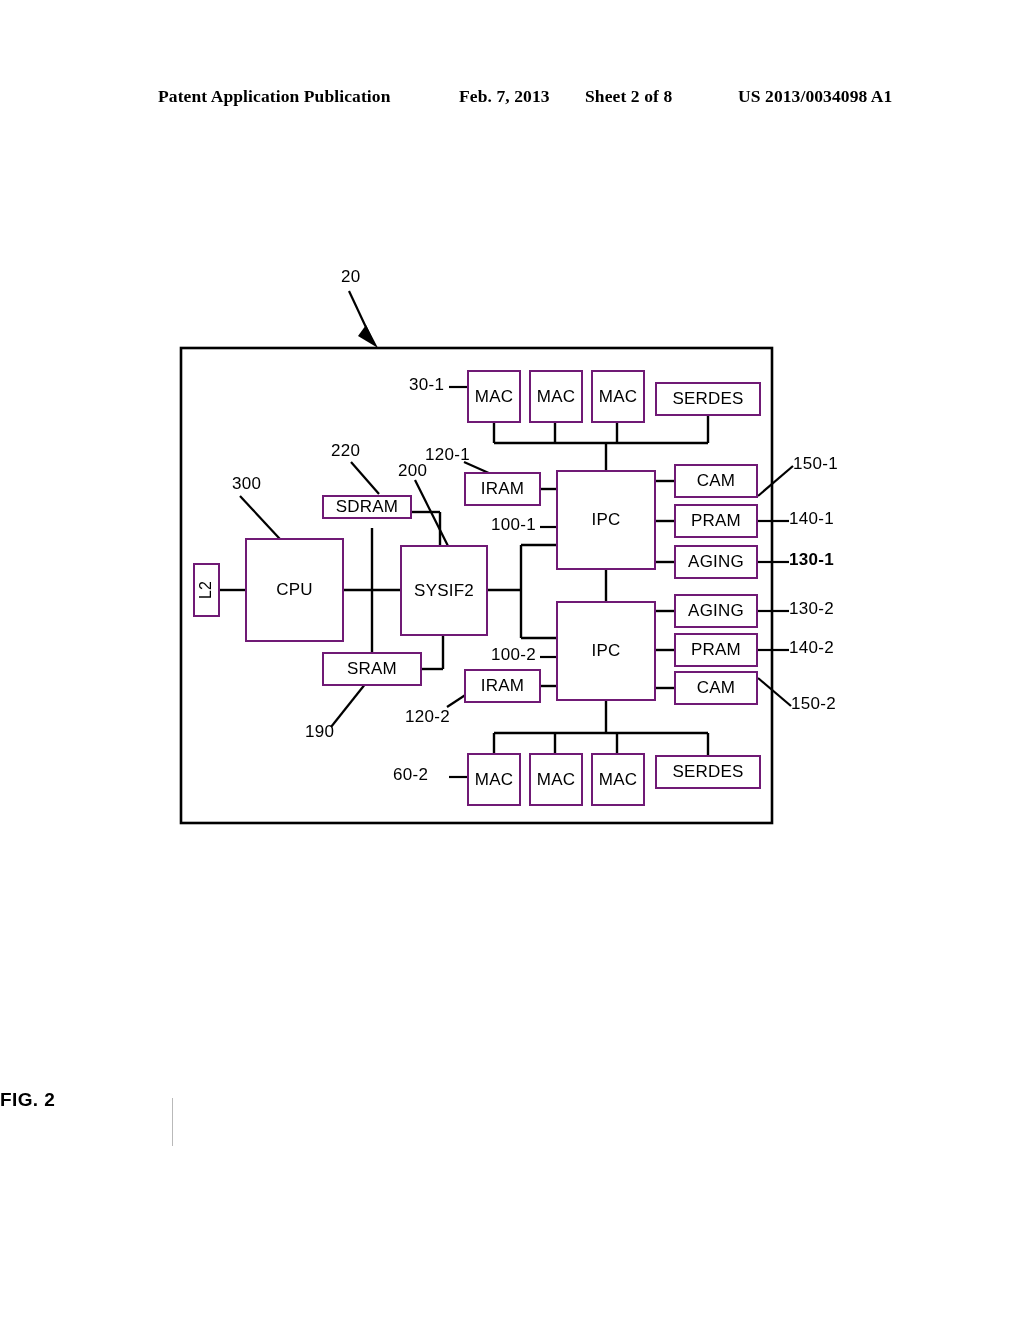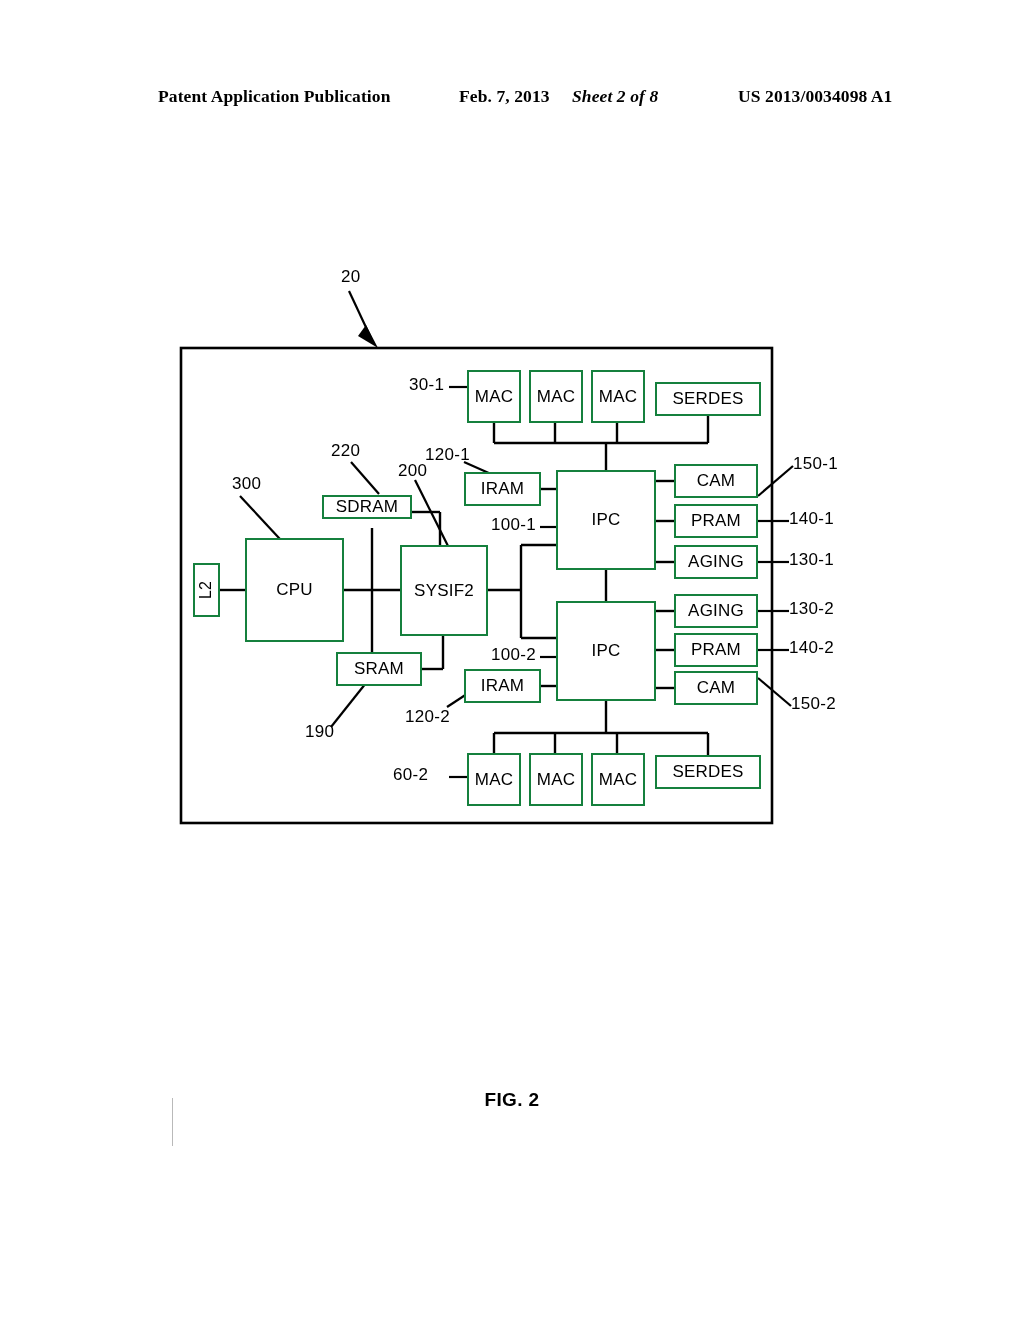--- a/index.html
+++ b/index.html
@@ -29,30 +29,29 @@
     position: absolute;
     font-family: "Liberation Serif", serif;
     font-weight: bold;
     font-size: 17.5px;
     letter-spacing: 0.1px;
     white-space: nowrap;
     top: 0;
   }
   #hdr-pub   { left: 126px; }
   #hdr-date  { left: 427px; }
-  #hdr-sheet { left: 540px; font-style: italic; }
+  #hdr-sheet { left: 553px; }
   #hdr-num   { left: 706px; }
 
   
   #fig-caption {
     position: absolute;
     left: 0;
     top: 1089px;
     width: 1024px;
-    text-align: center;
     font-family: "Liberation Sans", sans-serif;
     font-weight: bold;
     font-size: 19px;
     letter-spacing: 0.4px;
   }
 
   
   #margin-artifact {
     position: absolute;
     left: 172px;
@@ -68,21 +67,21 @@
     left: 0;
     top: 0;
     width: 1024px;
     height: 1320px;
   }
   #diagram svg { display: block; }
 
   .bx {
     position: absolute;
     box-sizing: border-box;
-    border: 2px solid #15803d;
+    border: 2px solid #701a75;
     background: #fff;
     display: flex;
     align-items: center;
     justify-content: center;
     font-family: "Liberation Sans", sans-serif;
     font-size: 17px;
     letter-spacing: 0.2px;
     color: #000;
     z-index: 3;
   }
@@ -198,21 +197,21 @@
   </div>
 
   <div class="bx" style="left:245px; top:538px; width:99px;  height:104px;justify-content:center;">
     <span>CPU</span>
   </div>
 
   <div class="bx" style="left:322px; top:495px; width:90px;  height:24px;">
     <span>SDRAM</span>
   </div>
 
-  <div class="bx" style="left:322px; top:652px; width:86px;  height:34px;margin-left:14px;">
+  <div class="bx" style="left:322px; top:652px; width:100px;  height:34px;">
     <span>SRAM</span>
   </div>
 
   <div class="bx" style="left:400px; top:545px; width:88px;  height:91px;">
     <span>SYSIF2</span>
   </div>
 
   <div class="bx" style="left:464px; top:472px; width:77px;  height:34px;">
     <span>IRAM</span>
   </div>
@@ -281,21 +280,21 @@
   <div class="reflbl" style="left:393px; top:765px;text-align:right;">60-2</div>
 
   <div class="reflbl" style="left:425px; top:445px;">120-1</div>
   <div class="reflbl" style="left:405px; top:707px;">120-2</div>
 
   <div class="reflbl" style="left:491px; top:515px;">100-1</div>
   <div class="reflbl" style="left:491px; top:645px;">100-2</div>
 
   <div class="reflbl" style="left:793px; top:454px;">150-1</div>
   <div class="reflbl" style="left:789px; top:509px;">140-1</div>
-  <div class="reflbl" style="left:789px; top:550px;">130-1</div>
+  <div class="reflbl" style="left:789px; top:550px;font-weight:bold;">130-1</div>
   <div class="reflbl" style="left:789px; top:599px;">130-2</div>
   <div class="reflbl" style="left:789px; top:638px;">140-2</div>
   <div class="reflbl" style="left:791px; top:694px;">150-2</div>
 
   <div class="reflbl" style="left:398px; top:461px;">200</div>
   <div class="reflbl" style="left:331px; top:441px;">220</div>
   <div class="reflbl" style="left:305px; top:722px;">190</div>
   <div class="reflbl" style="left:232px; top:474px;">300</div>
 </div>
 

